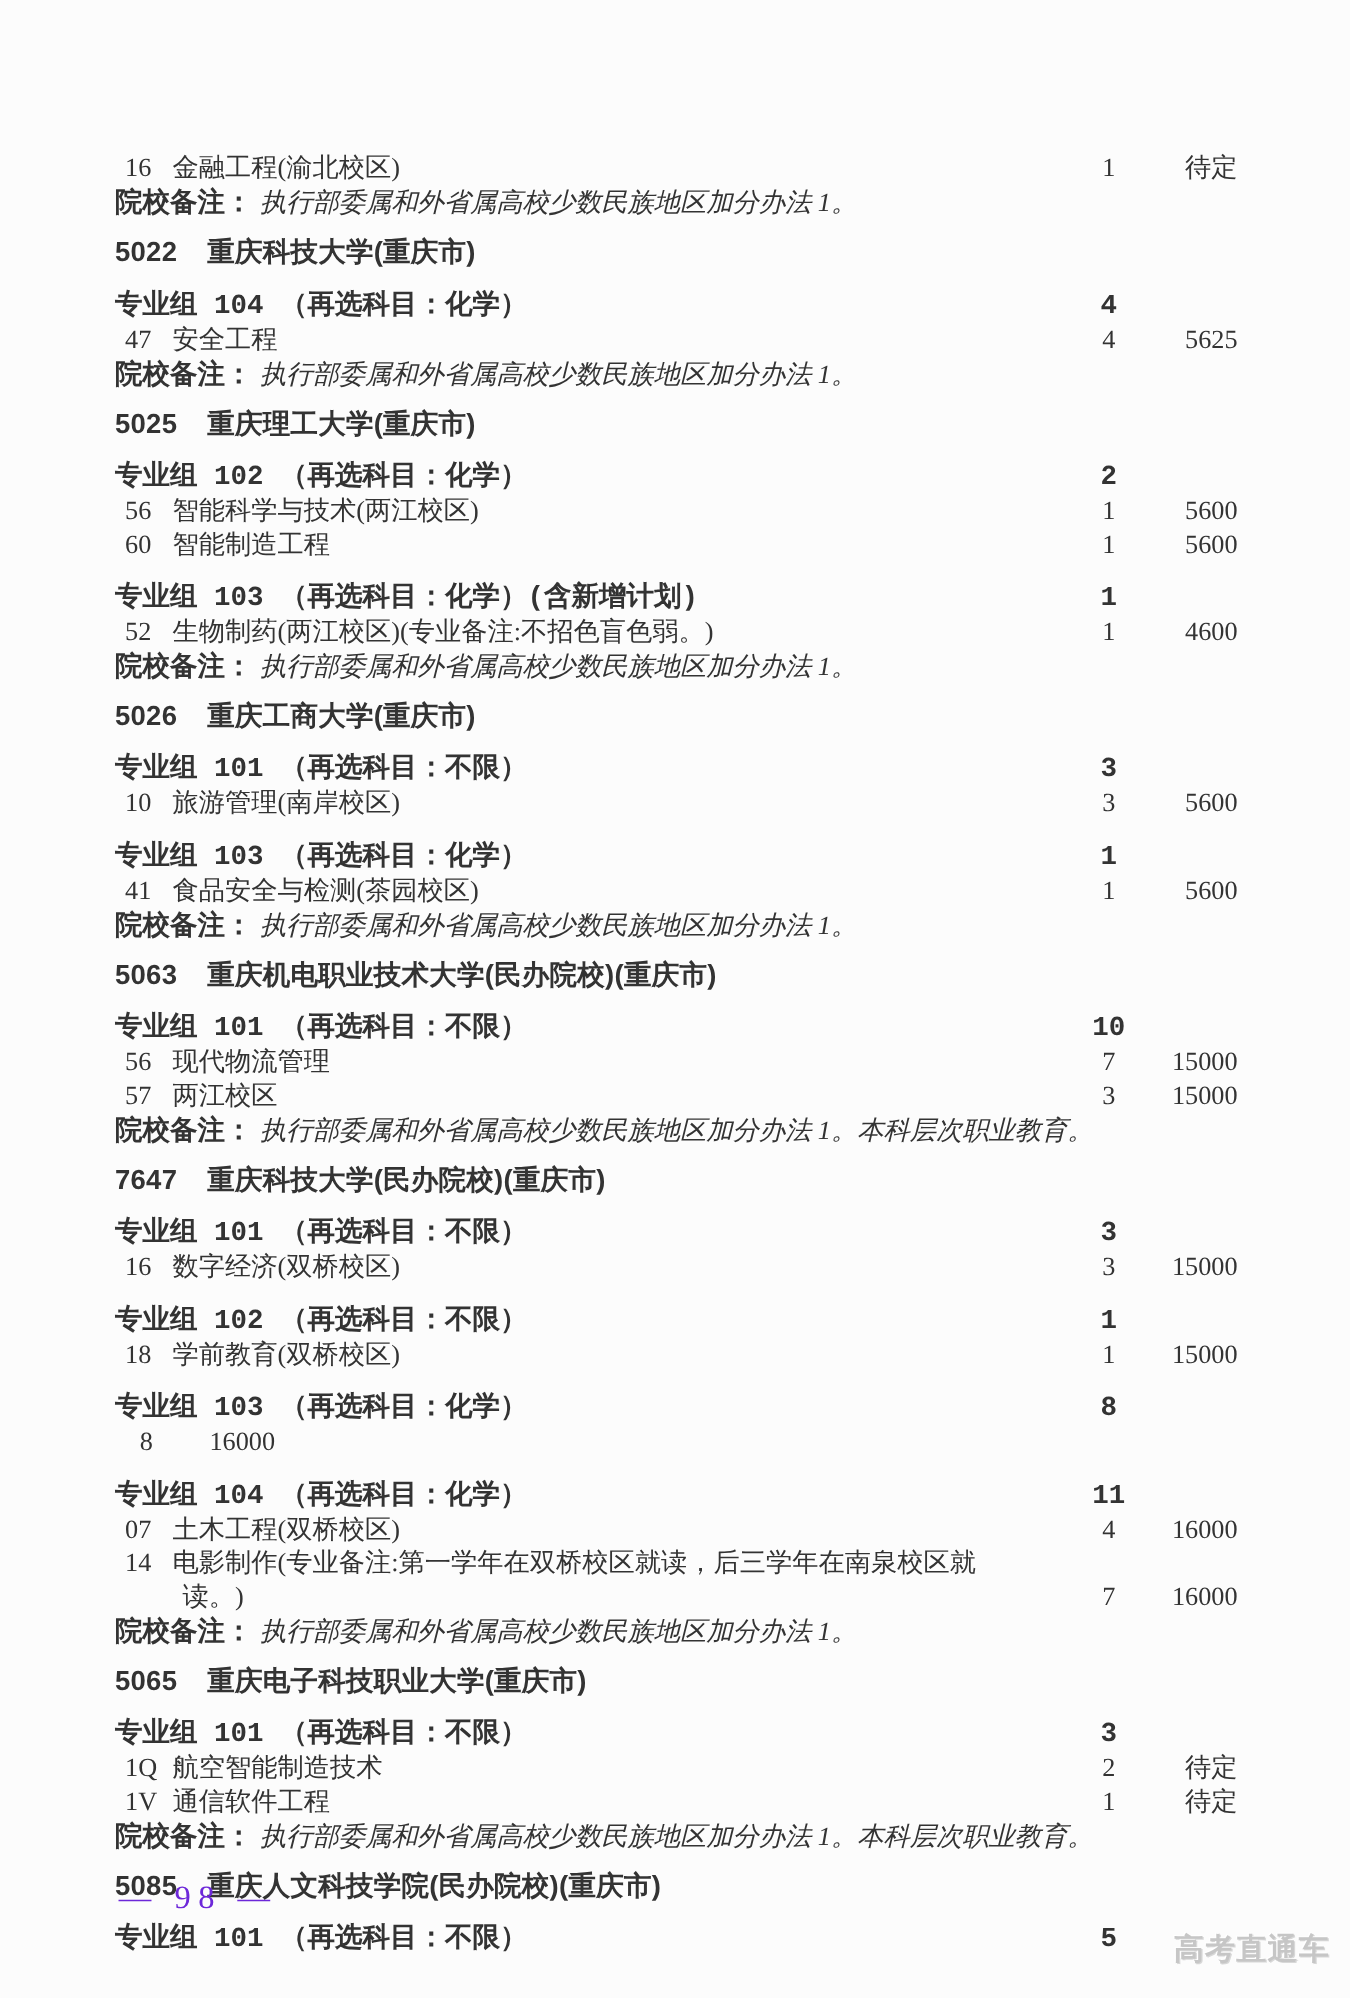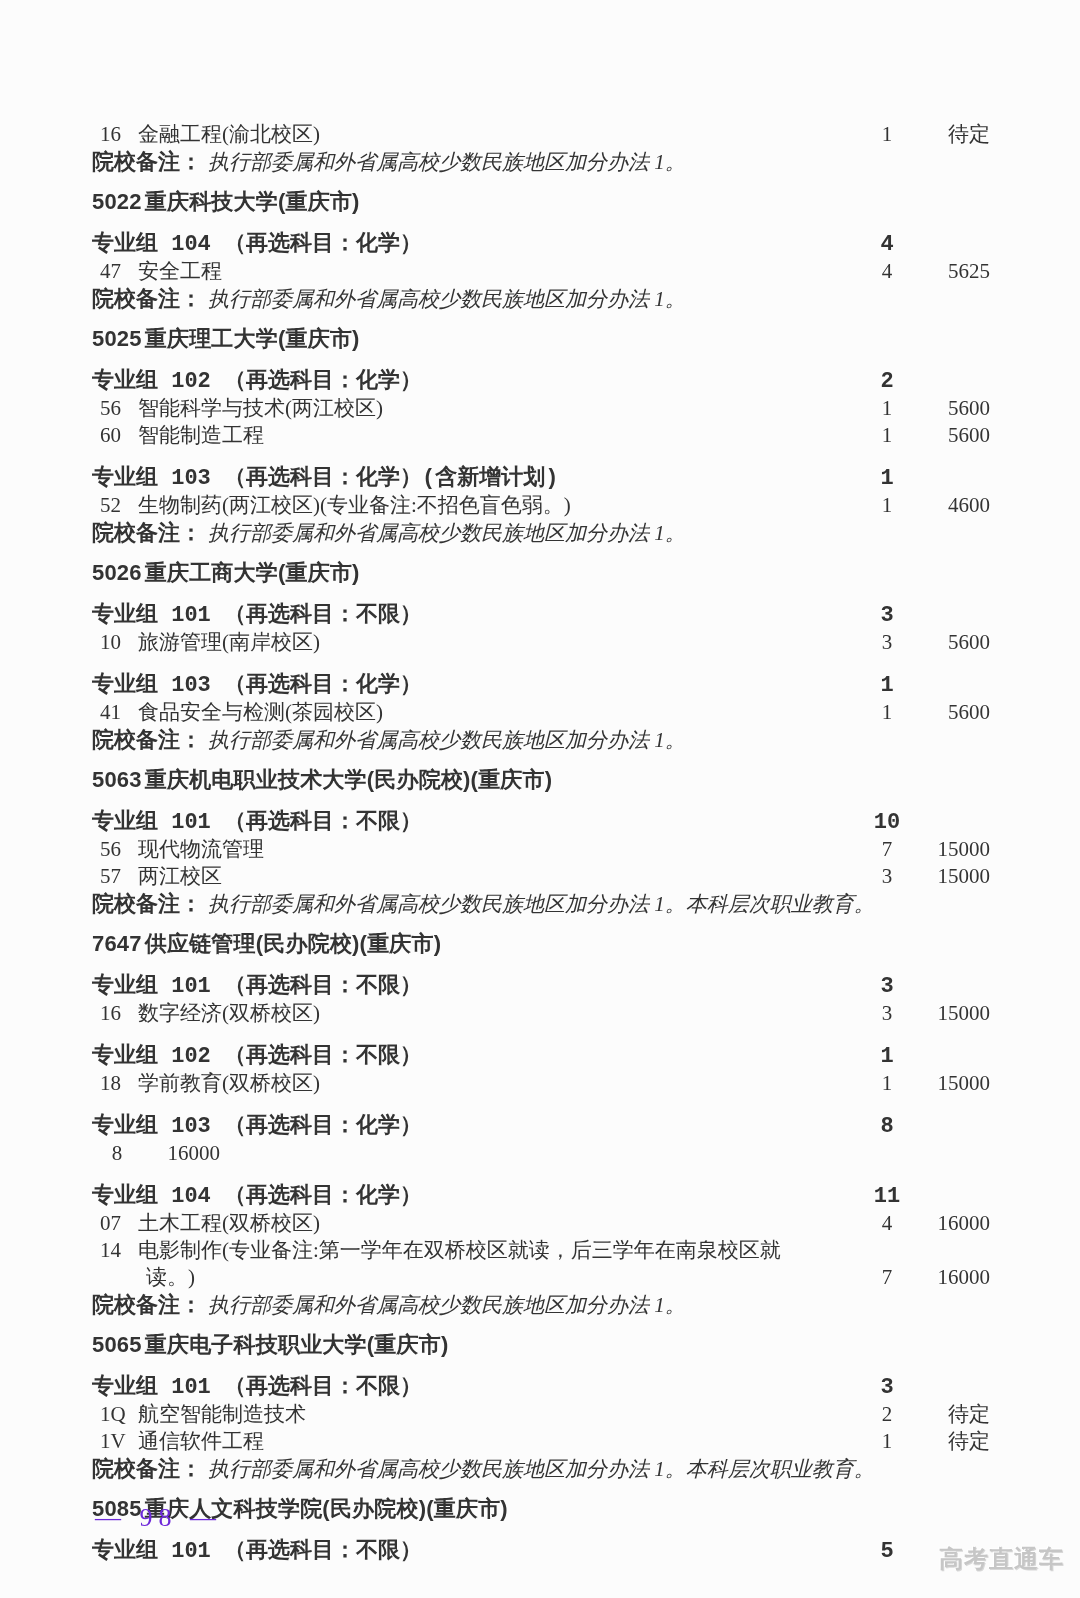--- a/index.html
+++ b/index.html
@@ -34,21 +34,21 @@
 
   
   .row.university{
     margin-top:12px;
     font-family:"Liberation Sans","DejaVu Sans",sans-serif;
     font-weight:bold;
     font-size:22px;
     letter-spacing:0.2px;
     white-space:nowrap;
   }
-  .row.university .code{margin-right:3px;}
+  .row.university .code{margin-right:24px;}
 
   
   .row.group{
     font-family:Liberation Mono, monospace;
     font-weight:bold;
     font-size:22px;
     margin-top:16px;
   }
   .row.group .text{white-space:nowrap;}
 
@@ -258,21 +258,21 @@
     <div class="count">3</div>
     <div class="fee">15000</div>
   </div>
     <div class="row remark">
     <div class="text">
       <span class="label">院校备注：</span><span class="body">执行部委属和外省属高校少数民族地区加分办法 1。本科层次职业教育。</span>
     </div>
   </div>
     <div class="row university">
     <div class="text">
-      <span class="code">7647</span><span>供应链管理(民办院校)(重庆市)</span>
+      <span class="code">7647</span><span>重庆科技大学(民办院校)(重庆市)</span>
     </div>
   </div>
     <div class="row group">
     <div class="text">专业组 101 （再选科目：不限）</div>
     <div class="count">3</div>
     <div class="fee"></div>
   </div>
     <div class="row major">
     <div class="text">
       <div class="line1">

